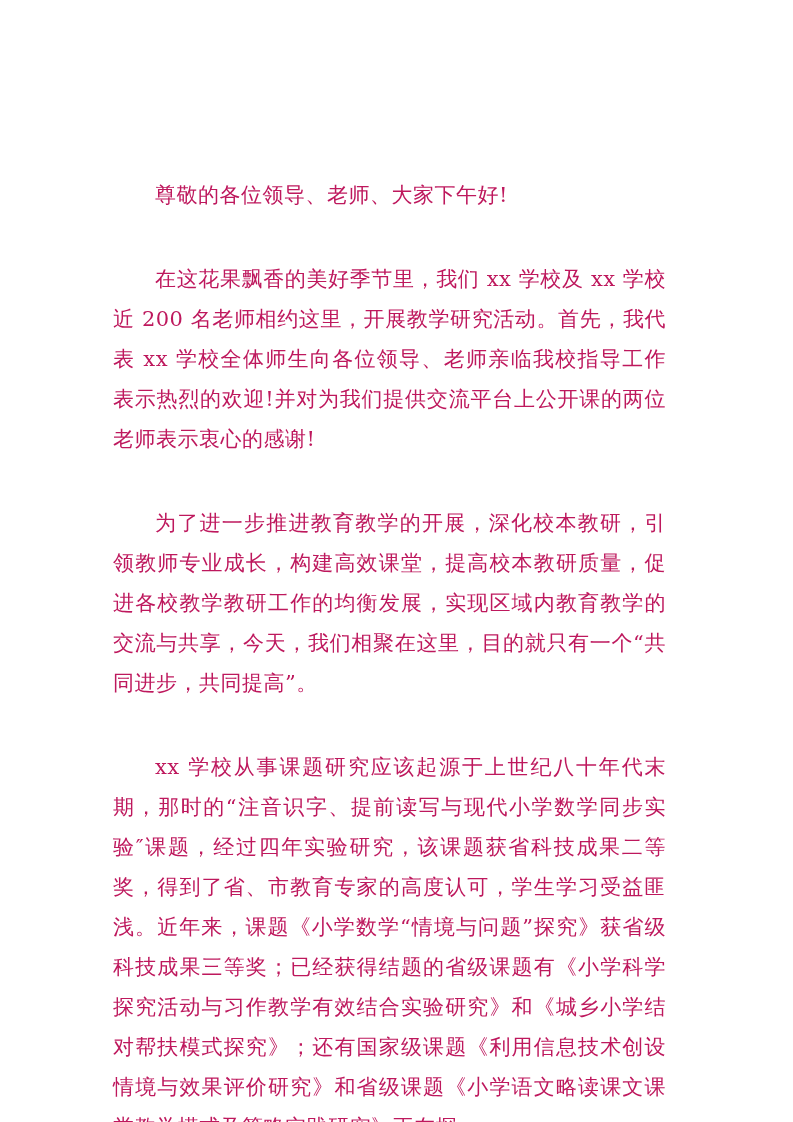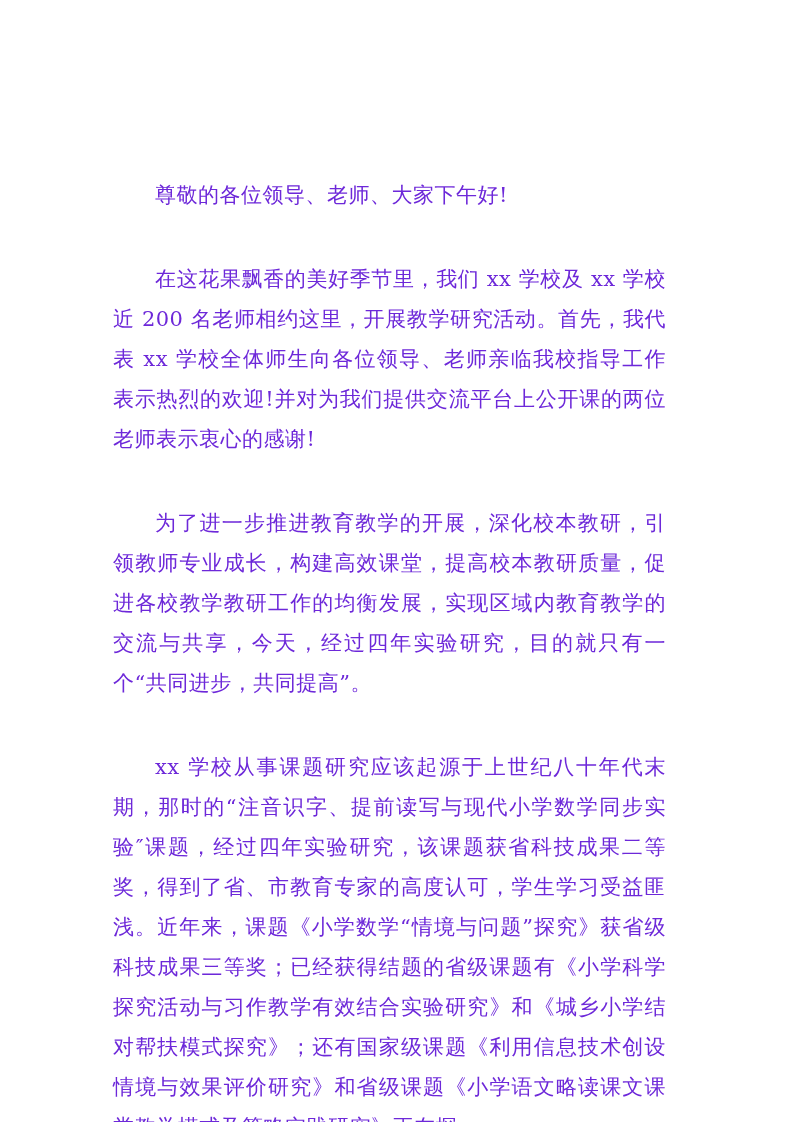--- a/index.html
+++ b/index.html
@@ -22,30 +22,30 @@
   .content {
     position: absolute;
     left: 113px;
     top: 175px;
     width: 568px;
   }
   .para {
     margin: 0 15px 44px 0;
     font-size: 21px;
     line-height: 40px;
-    color: #6d28d9;
+    color: #be185d;
     text-align: justify;
     text-indent: 2em;
     word-break: break-all;
     letter-spacing: 0.5px;
   }
 </style>
 </head>
 <body>
 
 <div class="page">
   <div class="content">
     <p class="para">尊敬的各位领导、老师、大家下午好!</p>
     <p class="para">在这花果飘香的美好季节里，我们 xx 学校及 xx 学校近 200 名老师相约这里，开展教学研究活动。首先，我代表 xx 学校全体师生向各位领导、老师亲临我校指导工作表示热烈的欢迎!并对为我们提供交流平台上公开课的两位老师表示衷心的感谢!</p>
-    <p class="para">为了进一步推进教育教学的开展，深化校本教研，引领教师专业成长，构建高效课堂，提高校本教研质量，促进各校教学教研工作的均衡发展，实现区域内教育教学的交流与共享，今天，经过四年实验研究，目的就只有一个“共同进步，共同提高”。</p>
+    <p class="para">为了进一步推进教育教学的开展，深化校本教研，引领教师专业成长，构建高效课堂，提高校本教研质量，促进各校教学教研工作的均衡发展，实现区域内教育教学的交流与共享，今天，我们相聚在这里，目的就只有一个“共同进步，共同提高”。</p>
     <p class="para">xx 学校从事课题研究应该起源于上世纪八十年代末期，那时的“注音识字、提前读写与现代小学数学同步实验″课题，经过四年实验研究，该课题获省科技成果二等奖，得到了省、市教育专家的高度认可，学生学习受益匪浅。近年来，课题《小学数学“情境与问题”探究》获省级科技成果三等奖；已经获得结题的省级课题有《小学科学探究活动与习作教学有效结合实验研究》和《城乡小学结对帮扶模式探究》；还有国家级课题《利用信息技术创设情境与效果评价研究》和省级课题《小学语文略读课文课堂教学模式及策略实践研究》正在探</p>
   </div>
 </div>
 
 </body></html>

